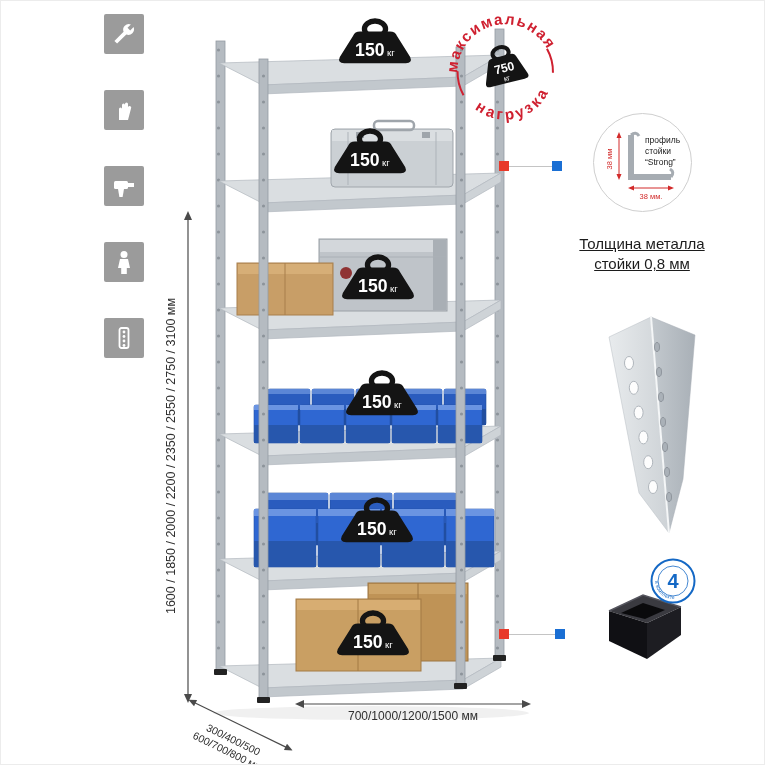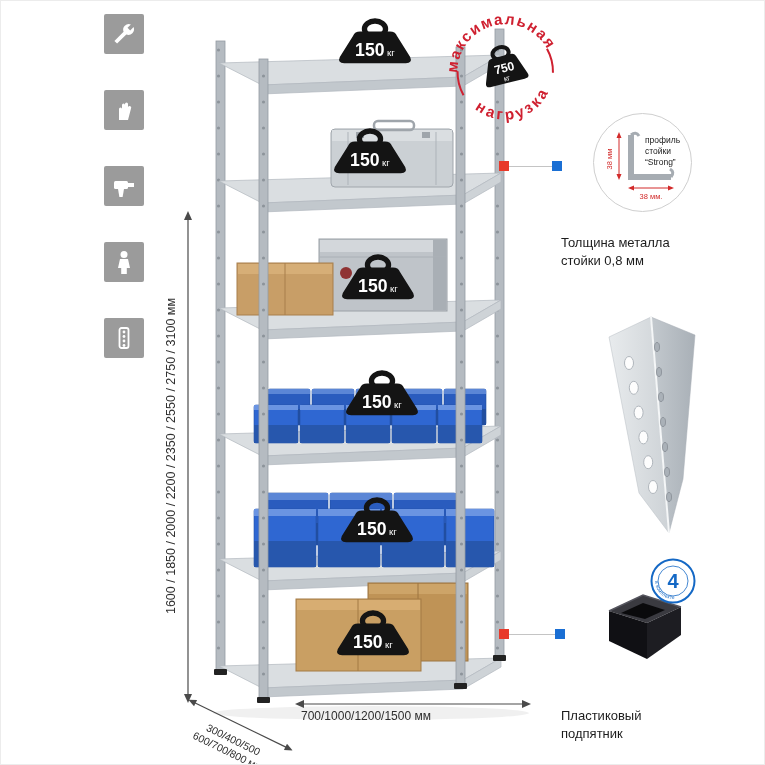--- a/index.html
+++ b/index.html
@@ -9,21 +9,21 @@
   
   .side-icon{position:absolute;width:40px;height:40px;background:#9b9b9b;border-radius:2px;
              display:flex;align-items:center;justify-content:center;}
   
   .weight-badge{position:absolute;width:88px;height:52px;z-index:6;}
   
   .stamp{position:absolute;z-index:7;}
   
   .detail-circle{position:absolute;width:97px;height:97px;border:1px solid #cfcfcf;border-radius:50%;
                  background:#fff;display:flex;align-items:center;justify-content:center;}
-  .caption{position:absolute;width:162px;font-size:13px;color:#1c1c1c;line-height:1.35;}
+  .caption{position:absolute;width:162px;text-align:center;font-size:15px;color:#1c1c1c;line-height:1.35;text-decoration:underline;}
   .marker{position:absolute;width:10px;height:10px;z-index:8;}
   .marker-line{position:absolute;height:1px;background:#c4c4c4;z-index:7;}
   .dim-text{color:#2e2e2e;font-size:12.5px;}
   .depth-wrap{position:absolute;left:190px;top:691px;width:118px;transform:rotate(26deg);
               transform-origin:left top;text-align:center;color:#2e2e2e;}
   .depth-wrap .l{font-size:10.5px;line-height:1.25;}
 </style>
 </head>
 <body>
 
@@ -363,31 +363,27 @@
       <circle cx="24" cy="24" r="15" fill="none" stroke="#1468c5" stroke-width="0.8"></circle>
       <defs>
           <path id="arcC" d="M 6.1 22.4 A 18 18 0 0 0 27.1 41.7"></path>
         </defs>
       <text font-size="4.6" fill="#1468c5" letter-spacing="0.3">
         <textPath href="#arcC" startOffset="2">в комплекте</textPath>
       </text>
       <text x="24" y="31" text-anchor="middle" font-size="20" font-weight="bold" fill="#1468c5">4</text>
     </svg>
   </div>
-  <div class="caption" style="left:560px;top:706px">
-    <div>Пластиковый</div>
-    <div>подпятник</div>
-  </div>
 
   <svg class="abs" style="left:294px;top:696px" width="236" height="14">
     <line x1="8" y1="7" x2="228" y2="7" stroke="#4a4a4a" stroke-width="1.2"></line>
     <polygon points="0,7 9,3 9,11" fill="#4a4a4a"></polygon>
     <polygon points="236,7 227,3 227,11" fill="#4a4a4a"></polygon>
   </svg>
-  <div class="abs dim-text" style="left:300px;top:708px;width:224px;text-align:left;font-size:12px">700/1000/1200/1500 мм</div>
+  <div class="abs dim-text" style="left:300px;top:708px;width:224px;text-align:center;font-size:12px">700/1000/1200/1500 мм</div>
 
   <div class="depth-wrap">
     <svg width="116" height="12">
       <line x1="7" y1="6" x2="109" y2="6" stroke="#4a4a4a" stroke-width="1.2"></line>
       <polygon points="0,6 8,2.5 8,9.5" fill="#4a4a4a"></polygon>
       <polygon points="116,6 108,2.5 108,9.5" fill="#4a4a4a"></polygon>
     </svg>
     <div class="l">300/400/500</div>
     <div class="l">600/700/800 мм</div>
   </div>

